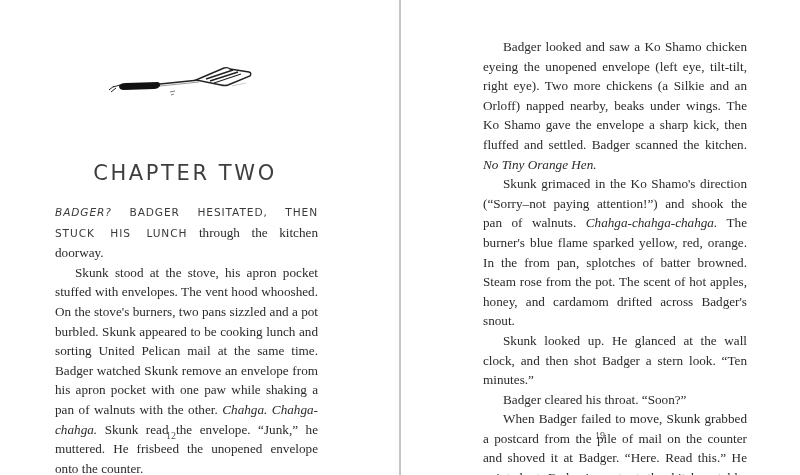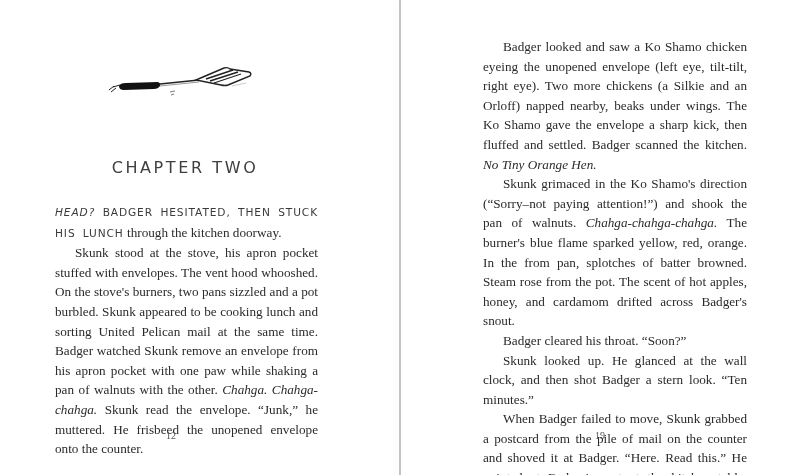--- a/index.html
+++ b/index.html
@@ -48,21 +48,21 @@
       height: 50px;
     }
 
     .chapter-title {
       position: absolute;
       left: 0;
       width: 370px;
       top: 147px;
       text-align: center;
       font-family: "DejaVu Sans", "Liberation Sans", sans-serif;
-      font-size: 16px;
+      font-size: 21px;
       letter-spacing: 2.6px;
       color: #3e3e3e;
       font-weight: normal;
     }
 
     .text-col {
       position: absolute;
       font-size: 13.2px;
       line-height: 19.6px;
       text-align: justify;
@@ -130,37 +130,37 @@
       <path d="M114 28 L141 19" stroke="#222" stroke-width="1.2"></path>
 
       <path d="M70 37 L75 36 M71 40 L74 39" stroke="#444" stroke-width="0.7"></path>
       <path d="M132 31 L146 28" stroke="#999" stroke-width="0.5"></path>
     </svg>
 
     <h1 class="chapter-title">CHAPTER TWO</h1>
 
     <div class="text-col left-col">
       <p class="no-indent">
-        <span class="lead-caps"><span class="lead-italic">HEAD?</span><span> BADGER HESITATED, THEN STUCK HIS LUNCH</span></span><span> through the kitchen doorway.</span>
+        <span class="lead-caps"><span class="lead-italic">BADGER?</span><span> BADGER HESITATED, THEN STUCK HIS LUNCH</span></span><span> through the kitchen doorway.</span>
       </p>
       <p><span>Skunk stood at the stove, his apron pocket stuffed with envelopes. The vent hood whooshed. On the stove's burners, two pans sizzled and a pot burbled. Skunk appeared to be cooking lunch and sorting United Pelican mail at the same time. Badger watched Skunk remove an envelope from his apron pocket with one paw while shaking a pan of walnuts with the other. </span><em>Chahga. Chahga-chahga.</em><span> Skunk read the envelope. “Junk,” he muttered. He frisbeed the unopened envelope onto the counter.</span></p>
 
     </div>
 
     <div class="page-number page-number-left">12</div>
   </div>
 
   <div class="spine"></div>
 
   <div class="page page-right"></div>
 
   <div class="text-col right-col">
     <p><span>Badger looked and saw a Ko Shamo chicken eyeing the unopened envelope (left eye, tilt-tilt, right eye). Two more chickens (a Silkie and an Orloff) napped nearby, beaks under wings. The Ko Shamo gave the envelope a sharp kick, then fluffed and settled. Badger scanned the kitchen. </span><em>No Tiny Orange Hen.</em></p>
     <p><span>Skunk grimaced in the Ko Shamo's direction (“Sorry–not paying attention!”) and shook the pan of walnuts. </span><em>Chahga-chahga-chahga.</em><span> The burner's blue flame sparked yellow, red, orange. In the from pan, splotches of batter browned. Steam rose from the pot. The scent of hot apples, honey, and cardamom drifted across Badger's snout.</span></p>
+    <p><span>Skunk looked up. He glanced at the wall clock, and then shot Badger a stern look. “Ten minutes.”</span></p>
     <p><span>Badger cleared his throat. “Soon?”</span></p>
-    <p><span>Skunk looked up. He glanced at the wall clock, and then shot Badger a stern look. “Ten minutes.”</span></p>
     <p><span>When Badger failed to move, Skunk grabbed a postcard from the pile of mail on the counter and shoved it at Badger. “Here. Read this.” He pointed at Badger's seat at the kitchen table. “Sit.”</span></p>
 
   </div>
 
   <div class="page-number page-number-right">19</div>
 
 </div>
 
 </body></html>

